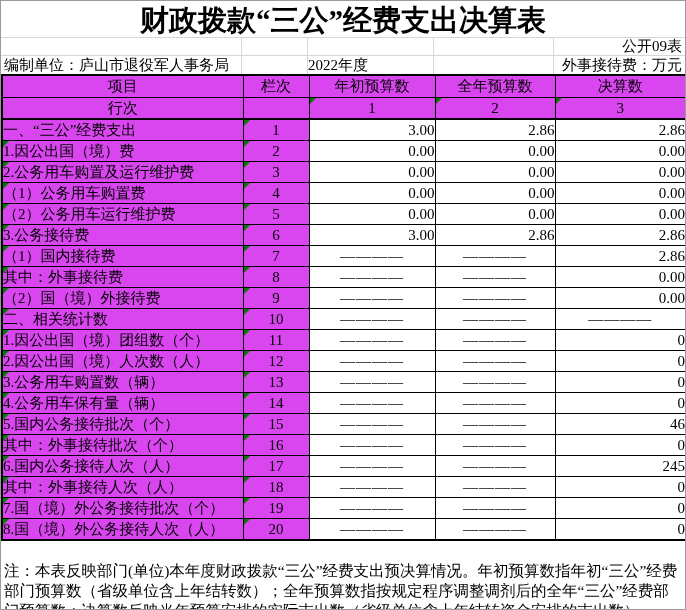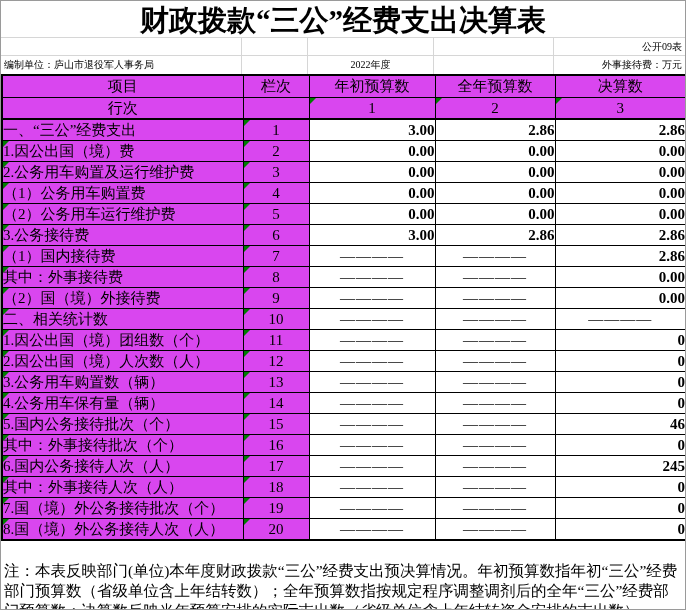--- a/index.html
+++ b/index.html
@@ -13,43 +13,43 @@
   }
   
   .title{
     height:36px;line-height:38px;text-align:center;
     font-size:29px;font-weight:bold;white-space:nowrap;
     border-bottom:1px solid #d6d6d6;
   }
   
   .meta-row{
     display:grid;grid-template-columns:241px 66px 126px 120px 131px;
-    font-size:10px;
+    font-size:15px;
   }
   .meta-row > div{border-right:1px solid #d6d6d6;overflow:visible;white-space:nowrap;}
   .meta-row > div:last-child{border-right:none;}
   .meta1{height:17px;line-height:17px;border-bottom:1px solid #d6d6d6;}
   .meta2{height:18px;line-height:18px;}
   .m-left{padding-left:3px;text-align:left;}
-  .m-center{text-align:center;}
+  .m-center{}
   .m-right{text-align:right;padding-right:3px;}
   
   table.grid{
     border-collapse:collapse;table-layout:fixed;width:684px;
     border:2px solid #000;
   }
   table.grid td{
     border:1px solid #000;height:20px;padding:0;
     font-size:15px;overflow:hidden;white-space:nowrap;position:relative;
   }
   tr.colhdr td{height:21px;}
   tr.rowhdr td{height:20px;border-bottom-width:2px;}
   .grey{background:#d946ef;}
   .center{text-align:center;}
-  .right{text-align:right;padding-right:4px;font-weight:bold;}
+  .right{text-align:right;padding-right:4px;}
   .lab{text-align:left;}
   .ind0{padding-left:3px;}
   .ind1{padding-left:13px;}
   .ind2{padding-left:30px;}
   .ind3{padding-left:57px;margin-left:44px;}
   .dash{text-align:center;letter-spacing:1px;font-size:14px;}
   
   .tri::before{
     content:"";position:absolute;top:0;left:0;width:0;height:0;
     border-top:6px solid #007d00;border-right:6px solid transparent;

